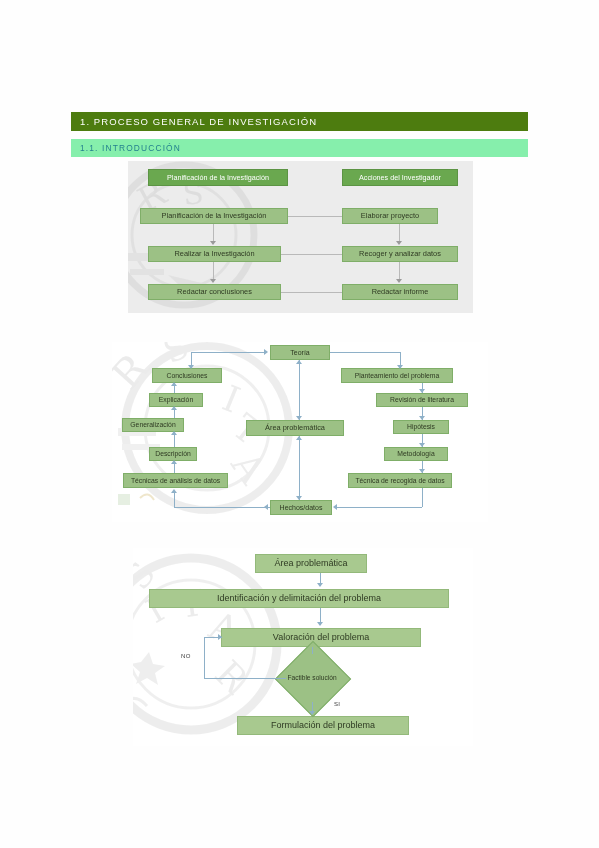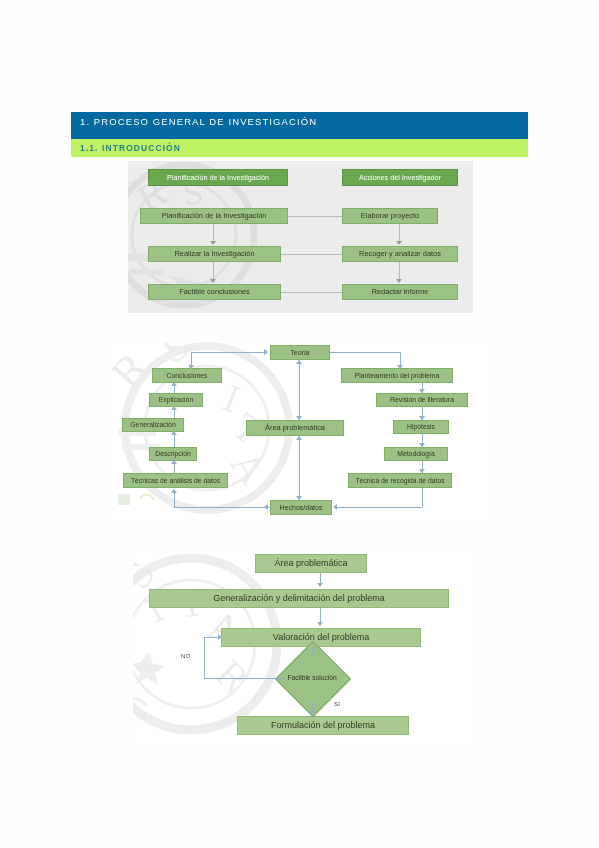--- a/index.html
+++ b/index.html
@@ -34,43 +34,43 @@
     font-family: "DejaVu Sans", sans-serif;
     font-weight: 300;
     white-space: nowrap;
   }
 
   
   .section-bar {
     position: absolute;
     left: 71px;
     width: 457px;
-    height: 27px;
-    background: #0369a1;
+    height: 19px;
+    background: #4d7c0f;
     color: #ffffff;
     font-size: 9.5px;
     letter-spacing: 1.1px;
     line-height: 19px;
     padding-left: 9px;
     box-sizing: border-box;
     font-weight: 400;
   }
   .subsection-bar {
     position: absolute;
     left: 71px;
     width: 457px;
     height: 18px;
-    background: #bef264;
+    background: #86efac;
     color: #24818e;
     font-size: 8.4px;
     letter-spacing: 1.15px;
     line-height: 18px;
     padding-left: 9px;
     box-sizing: border-box;
-    font-weight: 700;
+    font-weight: 400;
   }
 
   
   .figure {
     position: absolute;
     overflow: hidden;
   }
   .fig-bg {
     position: absolute;
     left: 0; top: 0;
@@ -193,21 +193,21 @@
       <path d="M20 96 L54 96 L54 104 L20 104 Z" fill="#dadada"></path>
       <path d="M24 112 L58 112 L58 118 L24 118 Z" fill="#dadada"></path>
       <path d="M62 118 L96 126 L86 140 Z" fill="#d8d8d8"></path>
     </svg>
 
     <div class="nbox hdr" style="left:20px; top:8px; width:140px; height:17px; font-size:7.2px;">Planificación de la Investigación</div>
     <div class="nbox hdr" style="left:214px; top:8px; width:116px; height:17px; font-size:7.2px;">Acciones del Investigador</div>
 
     <div class="nbox" style="left:12px; top:47px; width:148px; height:16px; font-size:7.4px;">Planificación de la Investigación</div>
     <div class="nbox" style="left:20px; top:85px; width:133px; height:16px; font-size:7.4px;">Realizar la Investigación</div>
-    <div class="nbox" style="left:20px; top:123px; width:133px; height:16px; font-size:7.4px;">Factible conclusiones</div>
+    <div class="nbox" style="left:20px; top:123px; width:133px; height:16px; font-size:7.4px;">Redactar conclusiones</div>
 
     <div class="nbox" style="left:214px; top:47px; width:96px; height:16px; font-size:7.4px;">Elaborar proyecto</div>
     <div class="nbox" style="left:214px; top:85px; width:116px; height:16px; font-size:7.4px;">Recoger y analizar datos</div>
     <div class="nbox" style="left:214px; top:123px; width:116px; height:16px; font-size:7.4px;">Redactar informe</div>
 
     <div class="ln v gray" style="left:85px; top:63px; height:18px;"></div>
     <div class="arrow down gray" style="left:82px; top:80px;"></div>
     <div class="ln v gray" style="left:85px; top:101px; height:18px;"></div>
     <div class="arrow down gray" style="left:82px; top:118px;"></div>
 
@@ -310,21 +310,21 @@
       <text x="52" y="80" font-family="DejaVu Serif, serif" font-size="34" fill="#dadada" transform="rotate(-30 52 80)">I</text>
       <text x="78" y="74" font-family="DejaVu Serif, serif" font-size="36" fill="#dadada" transform="rotate(-8 78 74)">T</text>
       <text x="104" y="92" font-family="DejaVu Serif, serif" font-size="38" fill="#dadada" transform="rotate(20 104 92)">A</text>
       <text x="110" y="132" font-family="DejaVu Serif, serif" font-size="36" fill="#dadada" transform="rotate(45 110 132)">R</text>
       <path d="M38 118 l8 -10 l4 12 l12 2 l-10 7 l3 12 l-11 -7 l-11 6 l4 -12 l-9 -8 z" fill="#dedede"></path>
       <path d="M18 160 q14 -12 26 2" stroke="#dedede" stroke-width="3" fill="none"></path>
       <rect x="4" y="176" width="20" height="16" fill="#ececec"></rect>
     </svg>
 
     <div class="nbox pale" style="left:122px; top:6px; width:112px; height:19px; font-size:9px;">Área problemática</div>
-    <div class="nbox pale" style="left:16px; top:41px; width:300px; height:19px; font-size:9px;">Generalización y delimitación del problema</div>
+    <div class="nbox pale" style="left:16px; top:41px; width:300px; height:19px; font-size:9px;">Identificación y delimitación del problema</div>
     <div class="nbox pale" style="left:88px; top:80px; width:200px; height:19px; font-size:9px;">Valoración del problema</div>
     <div class="nbox pale" style="left:104px; top:168px; width:172px; height:19px; font-size:9px;">Formulación del problema</div>
 
     <div class="diamond" style="left:153px; top:104px; width:52px; height:52px;"></div>
     <div class="diamond-label" style="left:143px; top:126px; width:72px;">Factible solución</div>
 
     <div class="ln v" style="left:187px; top:25px; height:13px;"></div>
     <div class="arrow down" style="left:184px; top:35px;"></div>
     <div class="ln v" style="left:187px; top:60px; height:17px;"></div>
     <div class="arrow down" style="left:184px; top:74px;"></div>

